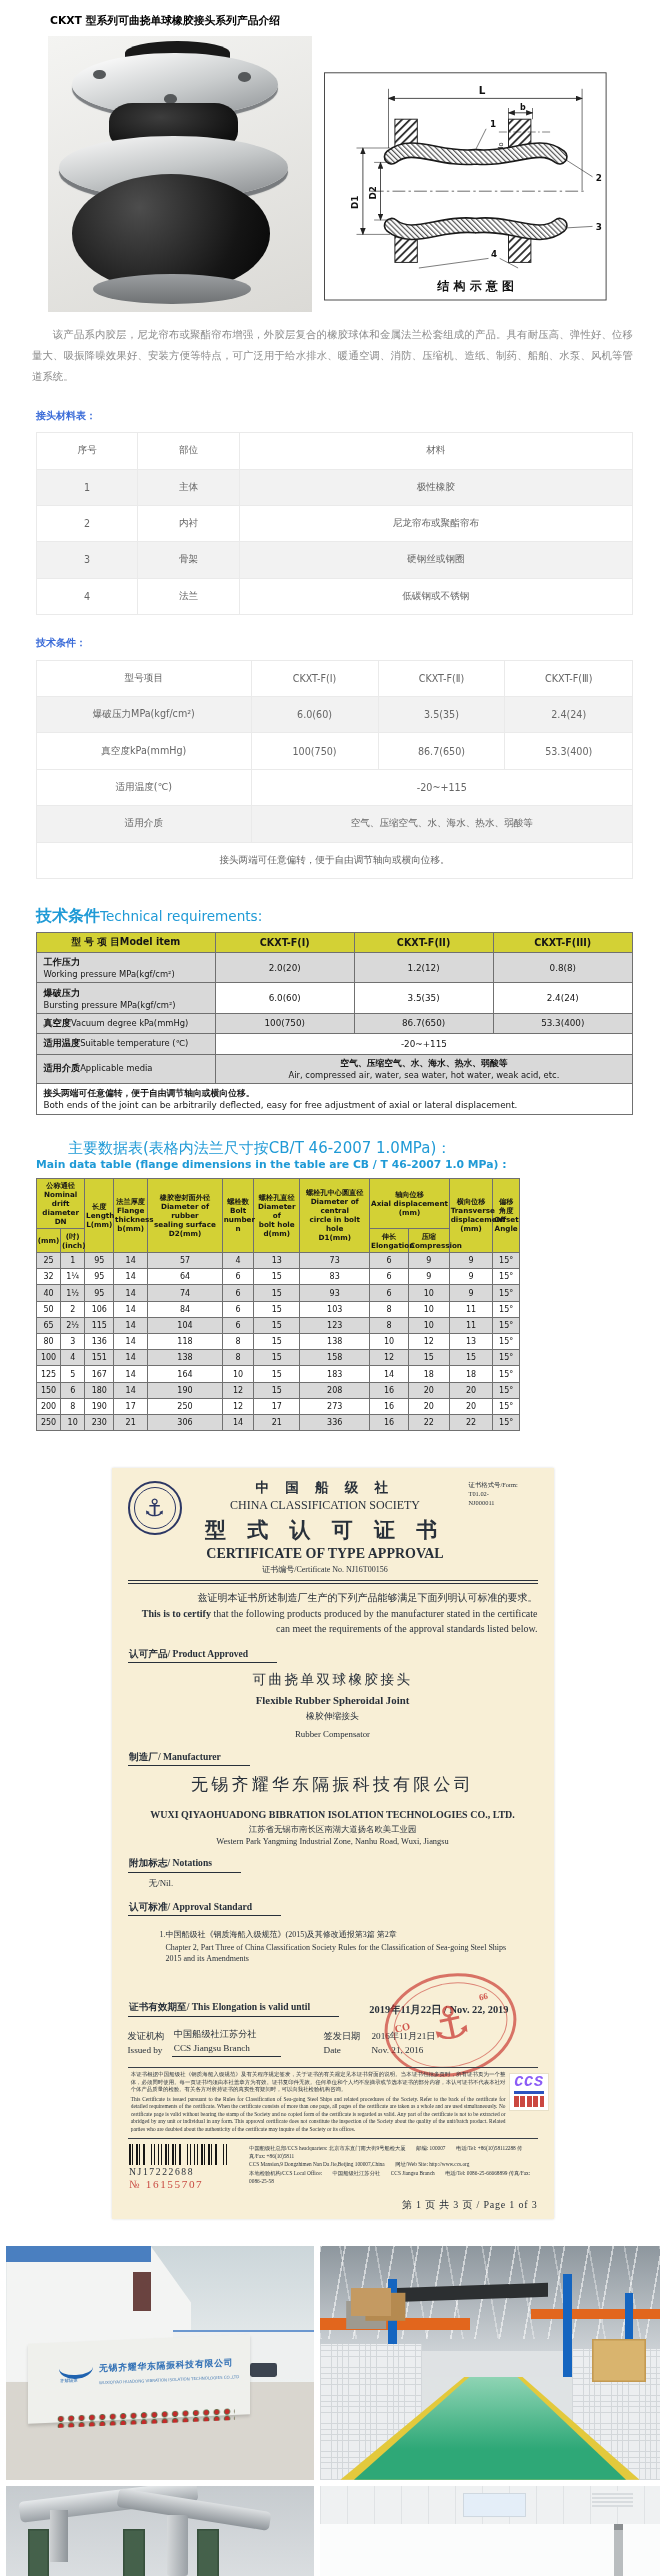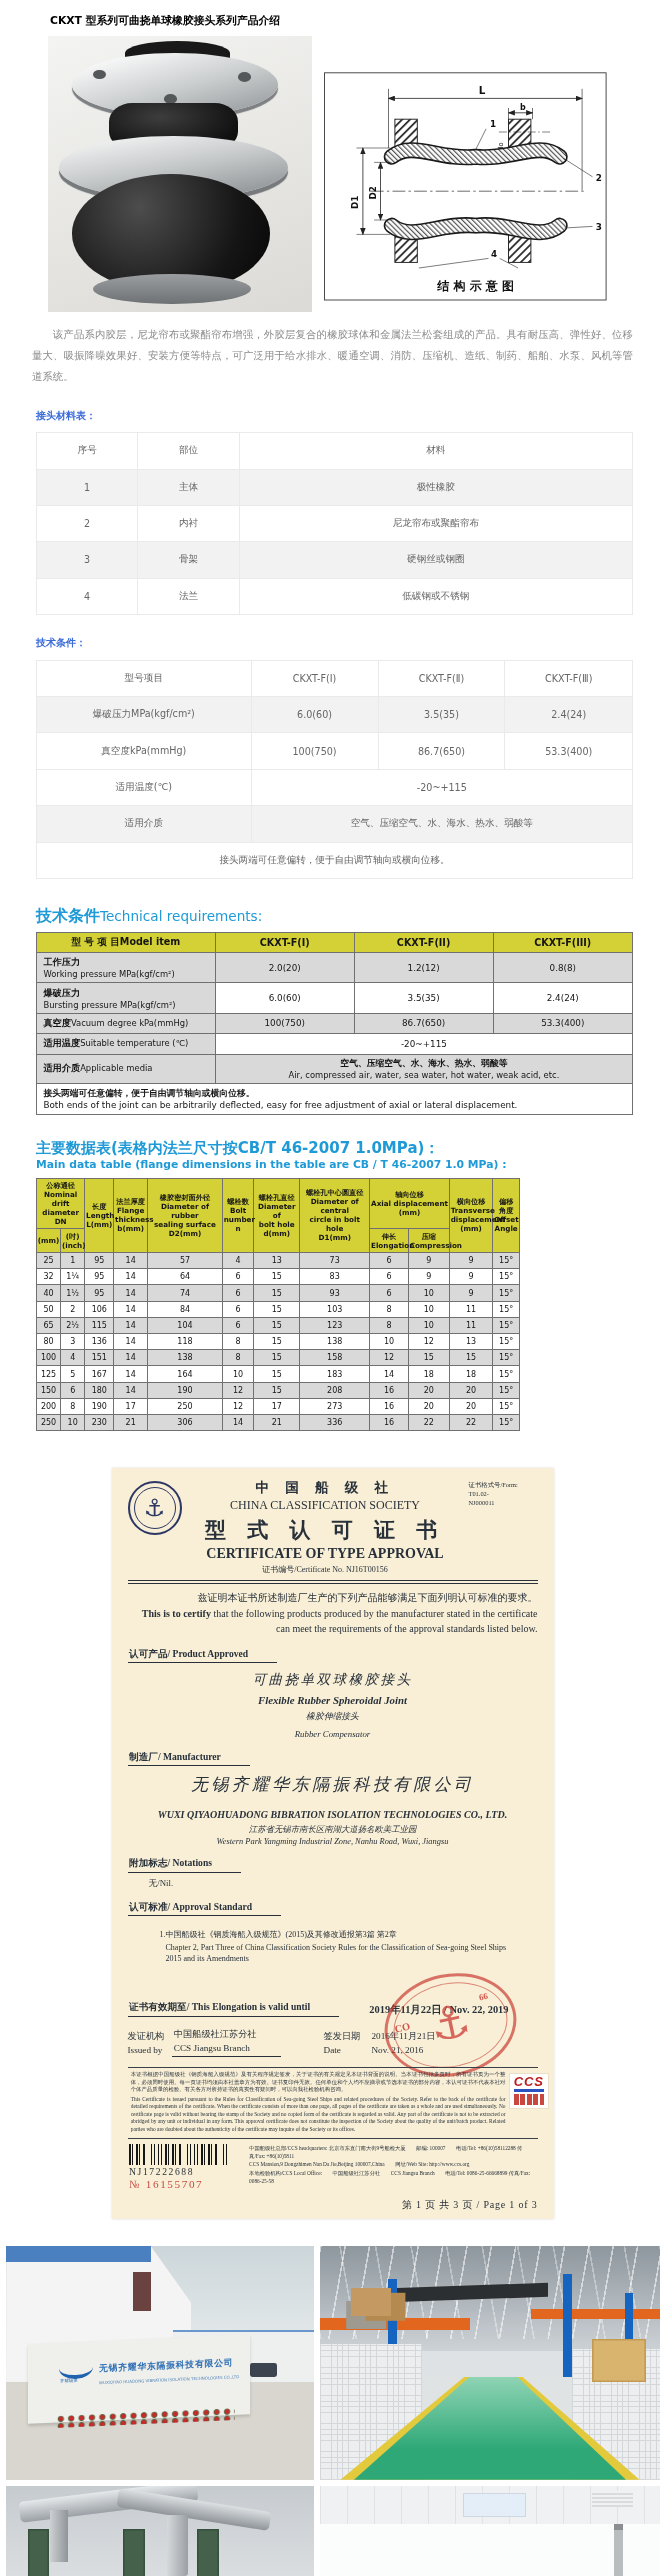--- a/index.html
+++ b/index.html
@@ -35,21 +35,21 @@
   table.gtbl{width:597px;border-collapse:collapse;table-layout:fixed;font-size:9.6px;color:#666;text-align:center;background:#fff;}
   table.gtbl th,table.gtbl td{border:0.8px solid #eaeaea;padding:11.2px 6.4px;font-weight:normal;}
   table.gtbl tbody.stripe tr:nth-child(odd) td{background:#f2f2f2;}
   tr.row-gray td{background:#f2f2f2;}
 
   
   .img-h{margin:27px 0 3.2px 36px;color:#1f9ad6;}
   .img-h .cn{font-size:16px;font-weight:bold;}
   .img-h .en{font-size:13.6px;font-weight:normal;}
   .img-h2{margin:24px 0 1.6px 36px;color:#1f9ad6;line-height:1.25;}
-  .img-h2 .cn{display:block;font-size:15px;font-weight:bold;}
+  .img-h2 .cn{display:block;font-size:15px;font-weight:normal;margin-left:32px;}
   .img-h2 .en{display:block;font-size:10.8px;font-weight:bold;}
 
   
   table.ytbl{width:597px;margin:4.8px 32px 0 36px;border-collapse:collapse;table-layout:fixed;font-size:8.8px;color:#151515;text-align:center;background:#fff;border:1.6px solid #5f5f5f;}
   table.ytbl th,table.ytbl td{border:0.8px solid #707070;padding:3.2px 2.4px;}
   table.ytbl thead th{background:#d3d135;font-weight:bold;font-size:9.6px;}
   table.ytbl td.lbl{background:#d9d9d9;text-align:left;padding-left:6.4px;}
   table.ytbl td.lbl .cn{font-weight:bold;display:block;font-size:9.2px;}
   table.ytbl td.lbl .en{display:block;font-size:8.4px;}
   table.ytbl td.lbl .inl{display:inline;}
@@ -73,21 +73,21 @@
   .soc-cn{font-size:13.6px;letter-spacing:6.4px;font-weight:bold;}
   .soc-en{font-size:12px;margin-top:0.8px;}
   .cert-title-cn{font-size:21px;font-weight:bold;letter-spacing:8px;margin-top:3.2px;}
   .cert-title-en{font-size:14px;font-weight:bold;margin-top:1.6px;}
   .cert-no{font-size:8px;margin-top:2.4px;}
   .form-no{width:69px;flex:none;font-size:6.4px;text-align:left;line-height:1.4;padding-top:1.6px;}
   .cert-rule{border-top:1.6px solid #2b323c;border-bottom:0.8px solid #2b323c;height:1.6px;margin:4.8px 0 6.4px;}
   .cert-certify{font-size:10px;line-height:1.55;text-align:right;}
   .cert-certify .cjk{display:block;}
   .u-head{display:inline-block;font-weight:bold;font-size:9.6px;border-bottom:1.6px solid #28303a;padding:0 29px 1.6px 1.6px;margin-top:11.2px;}
-  .center{text-align:center;font-style:italic;}
+  .center{text-align:center;}
   .prod-cn{font-size:13.6px;margin-top:8px;letter-spacing:2.4px;}
   .prod-en{font-size:10.8px;font-weight:bold;margin-top:4.8px;}
   .prod-cn2{font-size:8.8px;margin-top:4.8px;}
   .prod-en2{font-size:8.8px;margin-top:6.4px;}
   .mfr-cn{font-size:17px;margin-top:6.4px;letter-spacing:3.2px;}
   .mfr-en{font-size:10px;font-weight:bold;margin-top:13px;}
   .mfr-a1{font-size:8.4px;margin-top:4px;}
   .mfr-a2{font-size:8.4px;margin-top:2.4px;}
   .nil{font-size:8.8px;margin:4.8px 0 0 21px;}
   .std-cn{font-size:8px;margin:13px 0 0 32px;}
@@ -102,21 +102,21 @@
   .date-lbl{margin-left:43px;line-height:1.5;flex:none;}
   .date-val{margin-left:11.2px;line-height:1.5;flex:none;}
   .stamp{position:absolute;right:21px;top:-27px;width:127px;height:96px;border:3.2px solid rgba(198,46,40,.65);border-radius:50%;transform:rotate(-12deg);pointer-events:none;}
   .stamp::after{content:"";position:absolute;inset:5.6px;border:1.6px solid rgba(198,46,40,.55);border-radius:50%;}
   .stamp .anchor{position:absolute;left:50%;top:50%;transform:translate(-50%,-54%);font-family:"DejaVu Sans",sans-serif;font-size:45px;color:rgba(198,46,40,.7);}
   .stamp .s-co{position:absolute;left:8px;top:35px;color:rgba(198,46,40,.8);font-size:10.4px;font-weight:bold;}
   .stamp .s-66{position:absolute;right:21px;top:22.4px;color:rgba(198,46,40,.8);font-size:8.8px;font-weight:bold;}
   .fineprint{border-top:1.6px solid #3a4048;border-bottom:1.6px solid #3a4048;margin-top:9.6px;padding:3.2px 32px 3.2px 3.2px;font-size:5.4px;line-height:1.4;text-align:justify;position:relative;}
   .fineprint p{margin:0 0 1.6px 0;}
   .ccs-red{position:absolute;right:-11.2px;top:4.8px;background:#fff;padding:1.6px 4px 2.4px;border:0.8px solid #e8e0c8;text-align:center;}
-  .ccs-red .t{color:#b91c1c;font-weight:bold;font-size:13px;font-style:italic;font-family:Liberation Sans, sans-serif;letter-spacing:0.8px;display:block;line-height:1;}
+  .ccs-red .t{color:#8b5cf6;font-weight:bold;font-size:15px;font-style:italic;font-family:Liberation Mono, monospace;letter-spacing:0.8px;display:block;line-height:1;}
   .ccs-red .bar{display:block;height:3.2px;background:#2a52c0;margin-top:0.8px;}
   .ccs-red .sq{display:block;margin-top:1.6px;height:11.2px;background:repeating-linear-gradient(90deg,#c1271f 0 4.8px,#fff 4.8px 6.4px);opacity:.85;}
   .cert-foot{display:flex;margin-top:4.8px;align-items:flex-start;}
   .bc-block{width:120px;flex:none;padding-left:1.6px;}
   .barcode{width:98px;height:21px;background:repeating-linear-gradient(90deg,#151515 0 1.6px,transparent 1.6px 3.2px,#151515 3.2px 4px,transparent 4px 7.2px);}
   .bc-no{font-size:9.6px;letter-spacing:1.6px;margin-top:1.6px;}
   .red-no{color:#c84a42;font-size:11.2px;letter-spacing:1.6px;margin-top:0.8px;}
   .foot-lines{flex:1;font-size:5.3px;line-height:1.55;text-align:left;}
   .foot-page{text-align:right;font-size:10px;margin-top:12px;letter-spacing:0.8px;}
 

